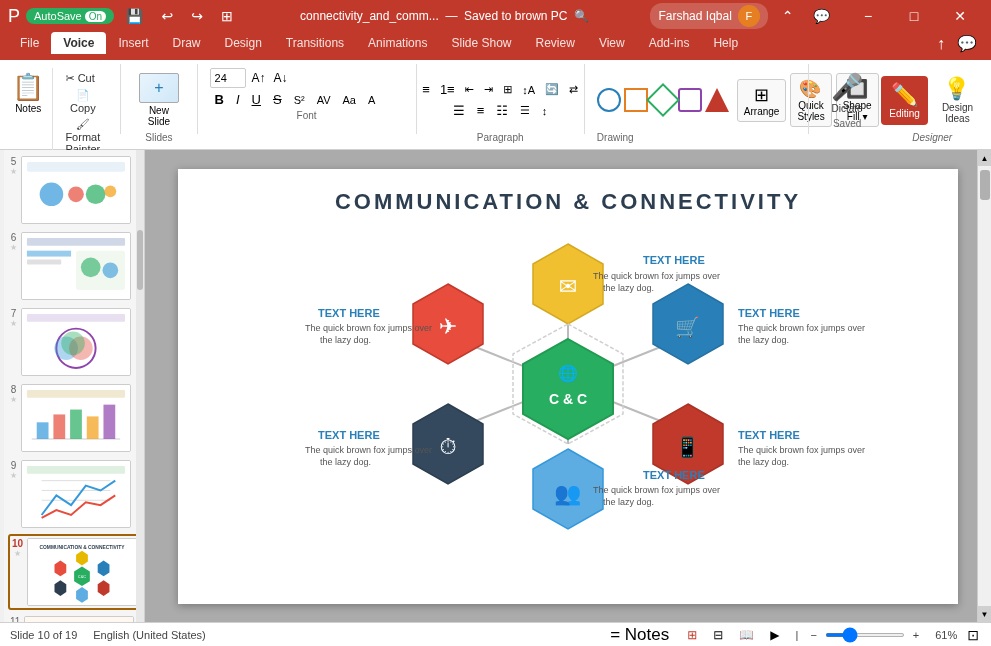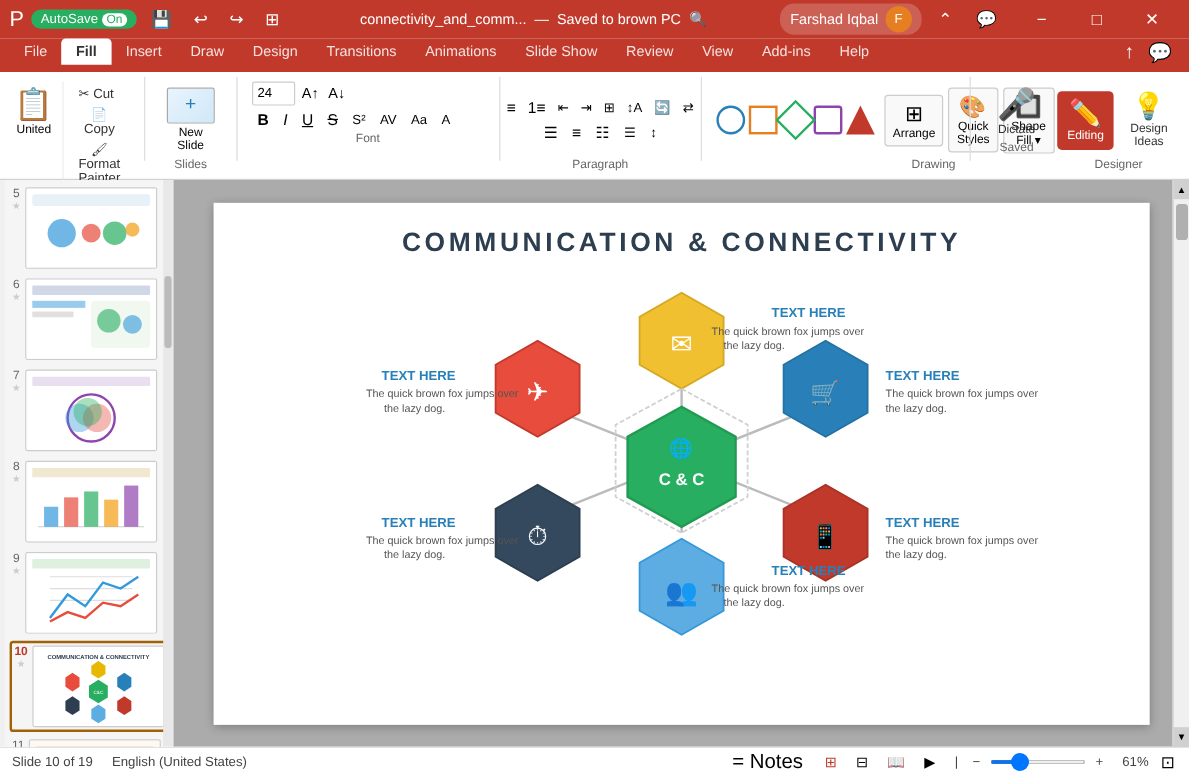--- a/index.html
+++ b/index.html
@@ -88,21 +88,21 @@
     <div style="display:flex;">
       <button class="win-btn">−</button>
       <button class="win-btn">□</button>
       <button class="win-btn close-btn">✕</button>
     </div>
   </div>
 </div>
 
 <div class="ribbon-tabs">
   <div class="ribbon-tab">File</div>
-  <div class="ribbon-tab active">Fill</div>
+  <div class="ribbon-tab active">Voice</div>
   <div class="ribbon-tab">Insert</div>
   <div class="ribbon-tab">Draw</div>
   <div class="ribbon-tab">Design</div>
   <div class="ribbon-tab">Transitions</div>
   <div class="ribbon-tab">Animations</div>
   <div class="ribbon-tab">Slide Show</div>
   <div class="ribbon-tab">Review</div>
   <div class="ribbon-tab">View</div>
   <div class="ribbon-tab">Add-ins</div>
   <div class="ribbon-tab">Help</div>
@@ -111,21 +111,21 @@
     <button class="title-btn" style="font-size:16px;">💬</button>
   </div>
 </div>
 
 <div class="ribbon">
 
   <div style="display:flex;align-items:stretch;padding:4px 4px 0 4px;flex-direction:column;">
     <div style="display:flex;align-items:stretch;flex:1;">
       <button style="display:flex;flex-direction:column;align-items:center;padding:4px 8px;border:none;background:none;cursor:pointer;border-right:1px solid #e0e0e0;border-radius:3px 0 0 3px;">
         <span style="font-size:26px;">📋</span>
-        <span style="font-size:10px;">United</span>
+        <span style="font-size:10px;">Notes</span>
       </button>
       <div style="display:flex;flex-direction:column;justify-content:flex-start;padding:2px 6px;">
         <button class="ribbon-btn-small">✂ Cut</button>
         <button class="ribbon-btn-small">📄 Copy</button>
         <button class="ribbon-btn-small">🖌 Format Painter</button>
       </div>
     </div>
     <div style="font-size:10px;color:#666;text-align:center;padding-bottom:2px;">Clipboard</div>
   </div>
   <div class="ribbon-divider"></div>
@@ -206,21 +206,21 @@
       </button>
       <button style="display:flex;flex-direction:column;align-items:center;padding:4px 6px;border:1px solid #ccc;background:#f9f9f9;cursor:pointer;border-radius:3px;font-size:10px;">
         <span style="font-size:18px;">🎨</span>
         <span>Quick<br>Styles</span>
       </button>
       <button style="display:flex;flex-direction:column;align-items:center;padding:4px 6px;border:1px solid #ccc;background:#f9f9f9;cursor:pointer;border-radius:3px;font-size:10px;">
         <span style="font-size:18px;">🔲</span>
         <span>Shape Fill ▾</span>
       </button>
     </div>
-    <div style="font-size:10px;color:#666;text-align:right;padding-bottom:2px;">Drawing</div>
+    <div style="font-size:10px;color:#666;text-align:left;padding-bottom:2px;">Drawing</div>
   </div>
   <div class="ribbon-divider"></div>
 
   <div style="display:flex;align-items:stretch;padding:4px 4px 0;">
     <div style="display:flex;flex-direction:column;align-items:center;padding:0 4px;">
       <button class="designer-btn">
         <span style="font-size:26px;">🎤</span>
         <span>Dictate</span>
       </button>
       <div style="font-size:10px;color:#666;padding-bottom:2px;">Saved</div>
@@ -230,21 +230,21 @@
         <button class="designer-btn editing-btn" style="background:#c0392b;color:white;border-radius:4px;padding:6px 8px;">
           <span style="font-size:22px;">✏️</span>
           <span>Editing</span>
         </button>
         <button class="designer-btn">
           <span style="font-size:22px;">💡</span>
           <span>Design
 Ideas</span>
         </button>
       </div>
-      <div style="font-size:10px;color:#666;padding-bottom:2px;">Designer</div>
+      <div style="font-size:10px;color:#666;padding-bottom:2px;font-style:italic;">Designer</div>
     </div>
   </div>
 </div>
 
 <div class="main">
 
   <div class="slide-panel">
     <div style="position:absolute;left:0;top:0;bottom:0;width:4px;background:#f0f0f0;"></div>
 
     <div class="slide-item" style="margin-left:4px;">

